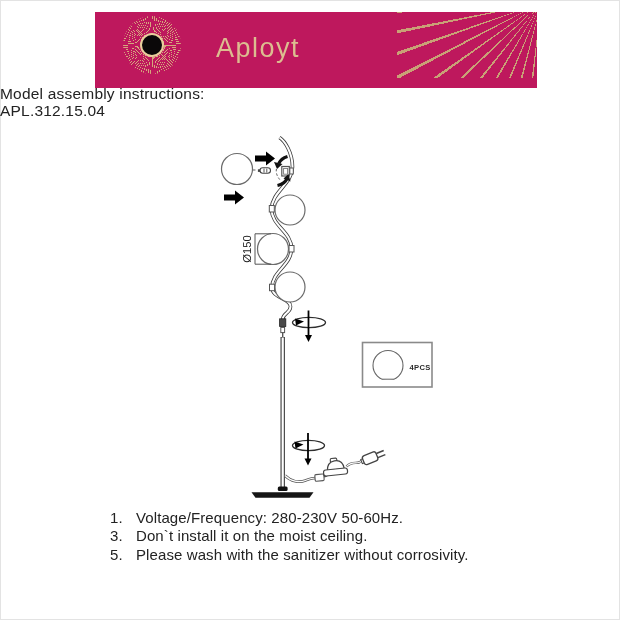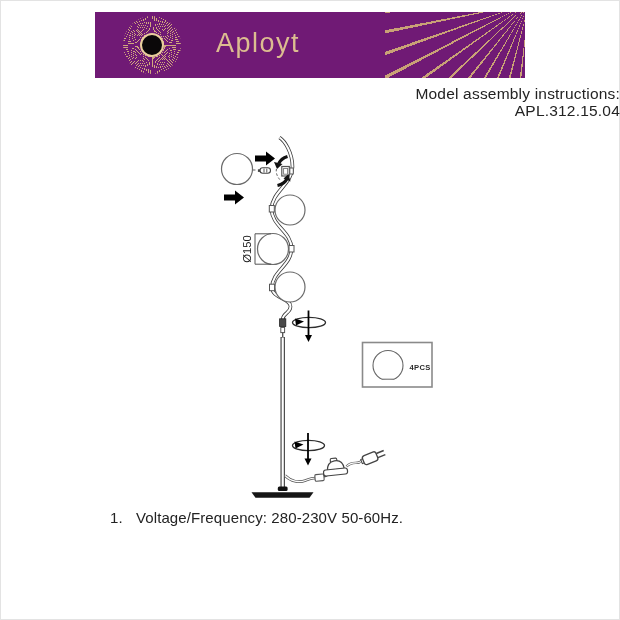--- a/index.html
+++ b/index.html
@@ -1,29 +1,29 @@
 <!DOCTYPE html>
 <html><head>
 <meta charset="utf-8">
 <style>
   html,body{margin:0;padding:0;background:#fff;}
   .page{position:relative;width:620px;height:620px;background:#ffffff;overflow:hidden;
         font-family:"Liberation Sans",sans-serif;box-shadow:inset 0 0 0 1px #e3e3e3;}
   
-  .banner{position:absolute;left:95px;top:12px;width:430px;height:66px;background:#701a75;overflow:hidden;}
+  .banner{position:absolute;left:95px;top:12px;width:430px;height:76px;background:#be185d;overflow:hidden;padding-left:12px;}
   .sunburst{position:absolute;left:28px;top:4px;width:58px;height:58px;border-radius:50%;
             background:repeating-conic-gradient(rgba(214,176,126,.95) 0deg 1.1deg, rgba(214,176,126,0) 1.1deg 4.8deg);}
   .sunburst::after{content:"";position:absolute;left:17px;top:17px;width:24px;height:24px;box-sizing:border-box;
             background:#0B0809;border:2px solid #E9CD9D;border-radius:50%;}
   .brand{position:absolute;left:121px;top:50%;transform:translateY(-55%);
          font-size:27px;color:#DCBD90;letter-spacing:1.5px;font-weight:400;}
   .corner-rays{position:absolute;right:0;top:0;width:140px;height:66px;
          background:repeating-conic-gradient(from 170deg at 103% -14%, #C9A176 0deg 1.2deg, transparent 1.2deg 8deg);}
   
-  .title{position:absolute;top:86px;left:0;width:620px;text-align:right;
+  .title{position:absolute;top:86px;left:0;width:620px;text-align:left;
          font-size:15.5px;line-height:16.8px;color:#232323;letter-spacing:.2px;}
   
   .diagram{position:absolute;left:0;top:0;width:620px;height:620px;}
   
   .list{position:absolute;left:110px;top:509px;font-size:15px;line-height:18.3px;color:#232323;letter-spacing:.1px;}
   .li{white-space:nowrap;}
   .num{display:inline-block;width:26px;}
 </style>
 </head>
 <body>
@@ -164,15 +164,21 @@
       <rect x="378.5" y="379.4" width="19" height="3.6" fill="#fff"></rect>
       <line x1="381.5" y1="379.2" x2="394.5" y2="379.2" stroke="#666" stroke-width="1"></line>
       <text x="409.5" y="369.5" font-size="7.6" fill="#2b2b2b" font-weight="bold" letter-spacing="0.3" font-family="Liberation Sans, sans-serif">4PCS</text>
     </g>
   </svg>
 
   <div class="list">
     <div class="li">
       <span class="num">1.</span><span>Voltage/Frequency: 280-230V 50-60Hz.</span>
     </div>
+    <div class="li">
+      <span class="num">3.</span><span>Don`t install it on the moist ceiling.</span>
+    </div>
+    <div class="li">
+      <span class="num">5.</span><span>Please wash with the sanitizer without corrosivity.</span>
+    </div>
   </div>
 
 </div>
 
 </body></html>

